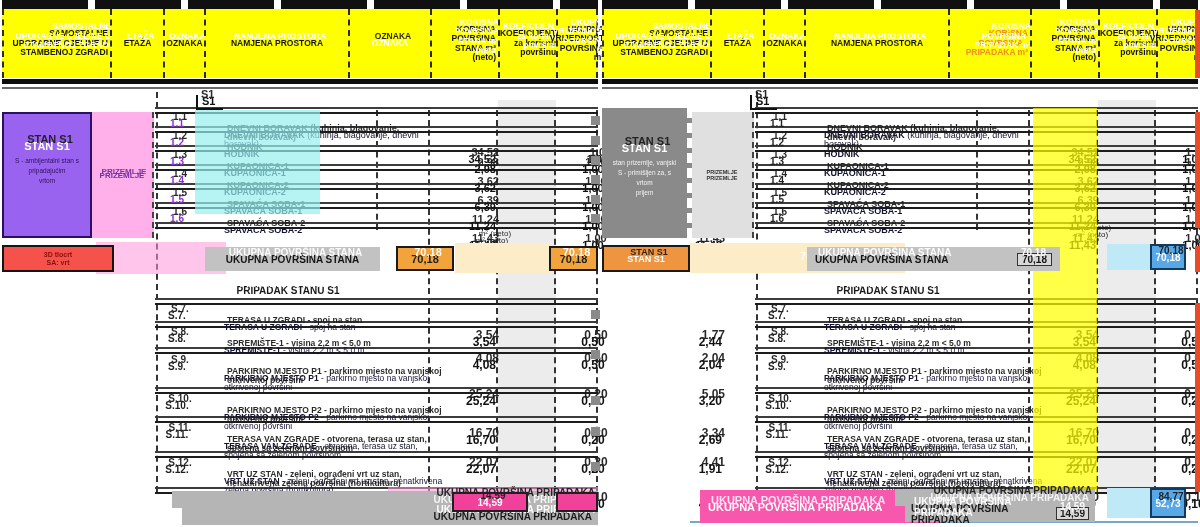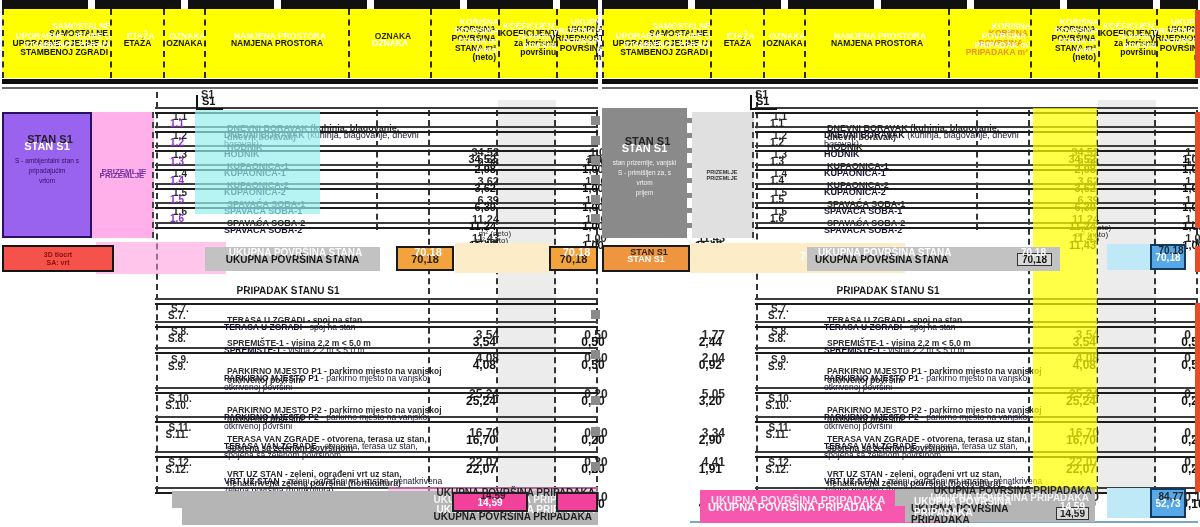--- a/index.html
+++ b/index.html
@@ -188,33 +188,33 @@
     <div class="a hl" style="top:303px;"></div>
     <div class="a rw small" style="top:305px;height:21px;">
       <span class="a num dbl gk" style="color:#222;" data-text="S.7.">S.7.</span>
       <span class="a nm blk dbl gk" style="width:220px;" data-text="TERASA U ZGRADI - spoj na stan"><b>TERASA U ZGRADI</b> <span class="rest">- spoj na stan</span></span>
       <span class="a ar dbl gk" data-text="3,54">3,54</span><span class="a cf dbl gk" data-text="0,50">0,50</span><span class="a vl dbl gk" data-text="1,77">2,44</span>
     </div>
     <div class="a hl" style="top:326px;"></div>
     <div class="a rw small" style="top:328px;height:22px;">
       <span class="a num dbl gk" style="color:#222;" data-text="S.8.">S.8.</span>
       <span class="a nm blk dbl gk" style="width:220px;" data-text="SPREMIŠTE-1 - visina 2,2 m &lt; 5,0 m"><b>SPREMIŠTE-1</b> <span class="rest">- visina 2,2 m &lt; 5,0 m</span></span>
-      <span class="a ar dbl gk" data-text="4,08">4,08</span><span class="a cf dbl gk" data-text="0,50">0,50</span><span class="a vl dbl gk" data-text="2,04">0,92</span>
+      <span class="a ar dbl gk" data-text="4,08">4,08</span><span class="a cf dbl gk" data-text="0,50">0,50</span><span class="a vl dbl gk" data-text="2,04">2,04</span>
     </div>
     <div class="a hl" style="top:352px;"></div>
     <div class="a rw small" style="top:356px;height:34px;">
       <span class="a num dbl gk" style="color:#222;" data-text="S.9.">S.9.</span>
       <span class="a nm blk dbl gk" style="width:220px;" data-text="PARKIRNO MJESTO P1 - parkirno mjesto na vanjskoj otkrivenoj površini"><b>PARKIRNO MJESTO P1</b> <span class="rest">- parkirno mjesto na vanjskoj otkrivenoj površini</span></span>
       <span class="a ar dbl gk" data-text="25,24">25,24</span><span class="a cf dbl gk" data-text="0,20">0,20</span><span class="a vl dbl gk" data-text="5,05">3,20</span>
     </div>
     <div class="a hl" style="top:392px;"></div>
     <div class="a rw small" style="top:395px;height:24px;">
       <span class="a num dbl gk" style="color:#222;" data-text="S.10.">S.10.</span>
       <span class="a nm blk dbl gk" style="width:220px;" data-text="PARKIRNO MJESTO P2 - parkirno mjesto na vanjskoj otkrivenoj površini"><b>PARKIRNO MJESTO P2</b> <span class="rest">- parkirno mjesto na vanjskoj otkrivenoj površini</span></span>
-      <span class="a ar dbl gk" data-text="16,70">16,70</span><span class="a cf dbl gk" data-text="0,20">0,20</span><span class="a vl dbl gk" data-text="3,34">2,90</span>
+      <span class="a ar dbl gk" data-text="16,70">16,70</span><span class="a cf dbl gk" data-text="0,20">0,20</span><span class="a vl dbl gk" data-text="3,34">2,69</span>
     </div>
     <div class="a hl" style="top:421px;"></div>
     <div class="a rw small" style="top:424px;height:30px;">
       <span class="a num dbl gk" style="color:#222;" data-text="S.11.">S.11.</span>
       <span class="a nm blk dbl gk" style="width:220px;" data-text="TERASA VAN ZGRADE - otvorena, terasa uz stan, spojena sa zelenom površinom"><b>TERASA VAN ZGRADE</b> <span class="rest">- otvorena, terasa uz stan, spojena sa zelenom površinom</span></span>
       <span class="a ar dbl gk" data-text="22,07">22,07</span><span class="a cf dbl gk" data-text="0,20">0,20</span><span class="a vl dbl gk" data-text="4,41">1,91</span>
     </div>
     <div class="a hl" style="top:456px;"></div>
     <div class="a rw small" style="top:459px;height:31px;">
       <span class="a num dbl gk" style="color:#222;" data-text="S.12.">S.12.</span>

